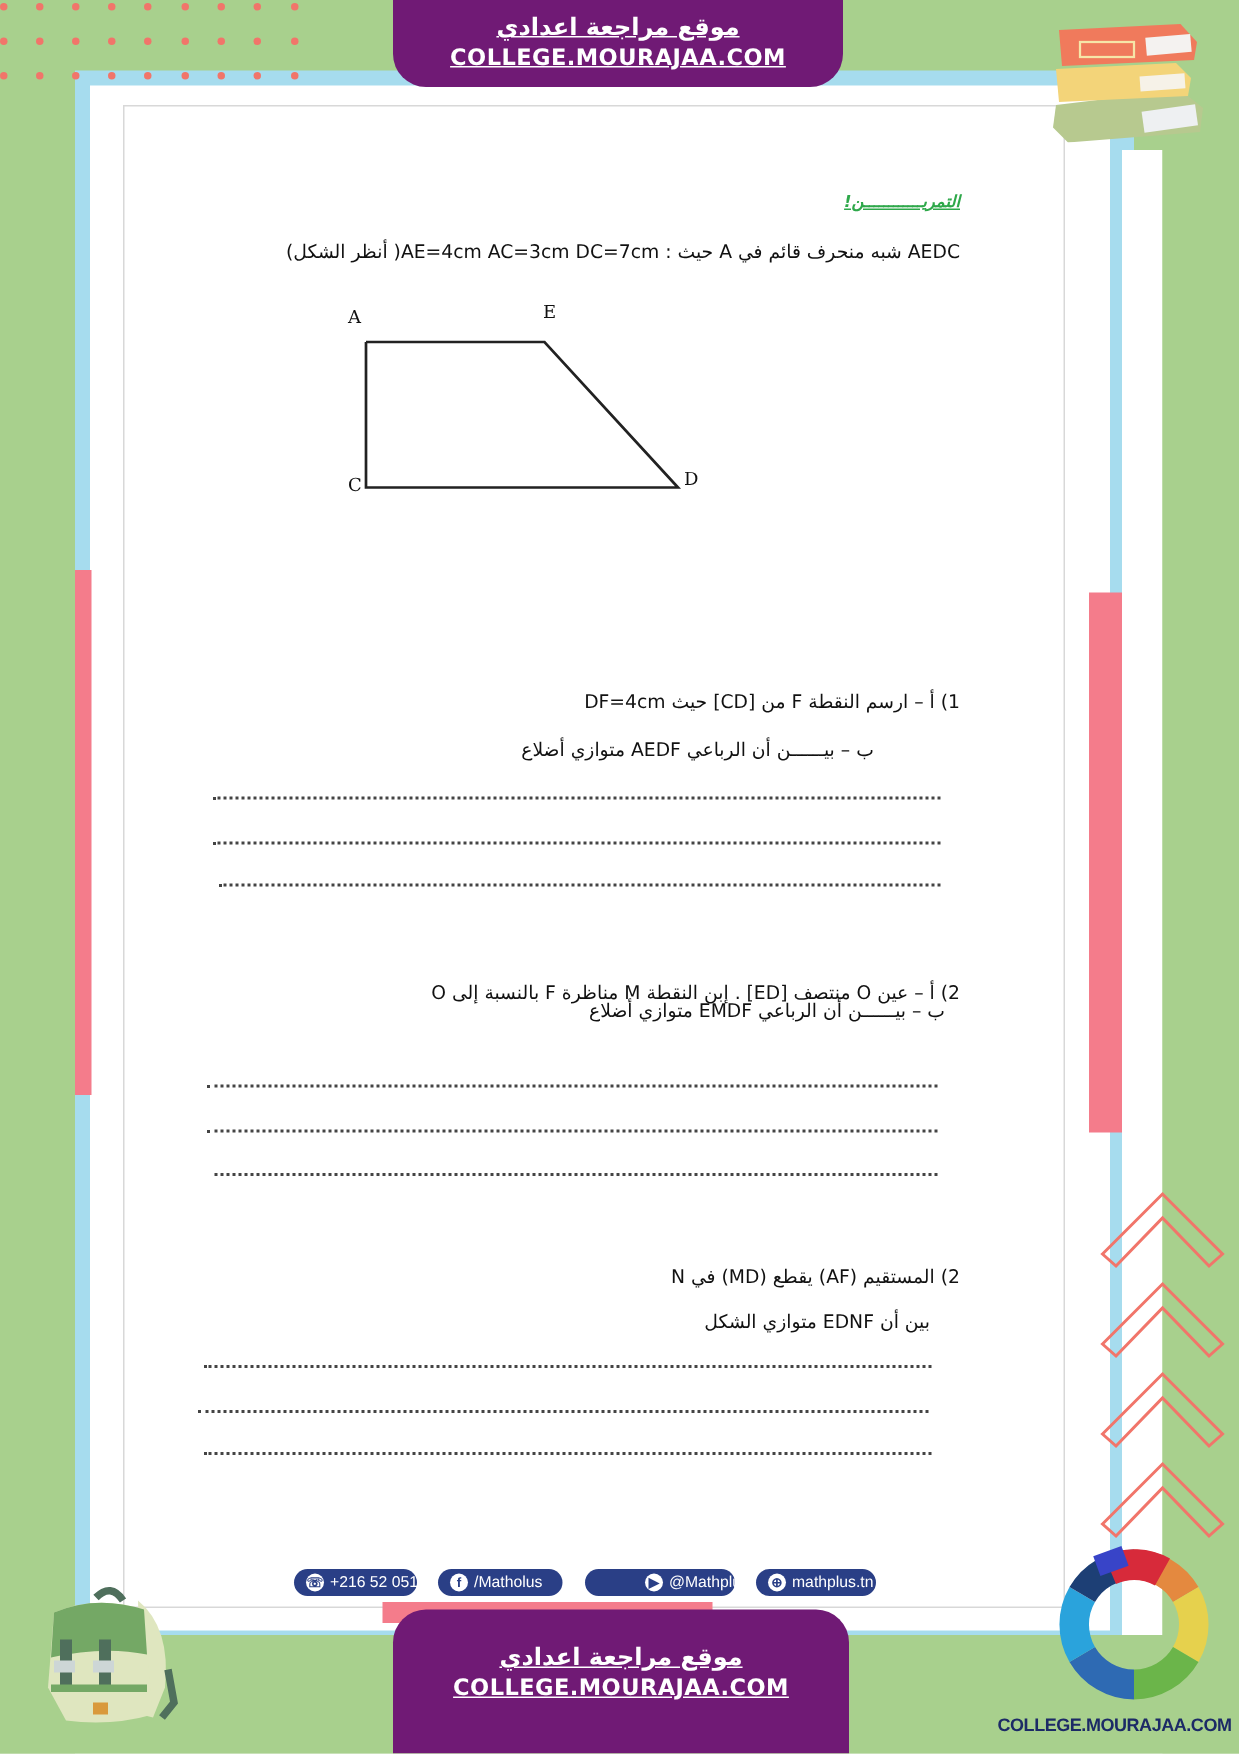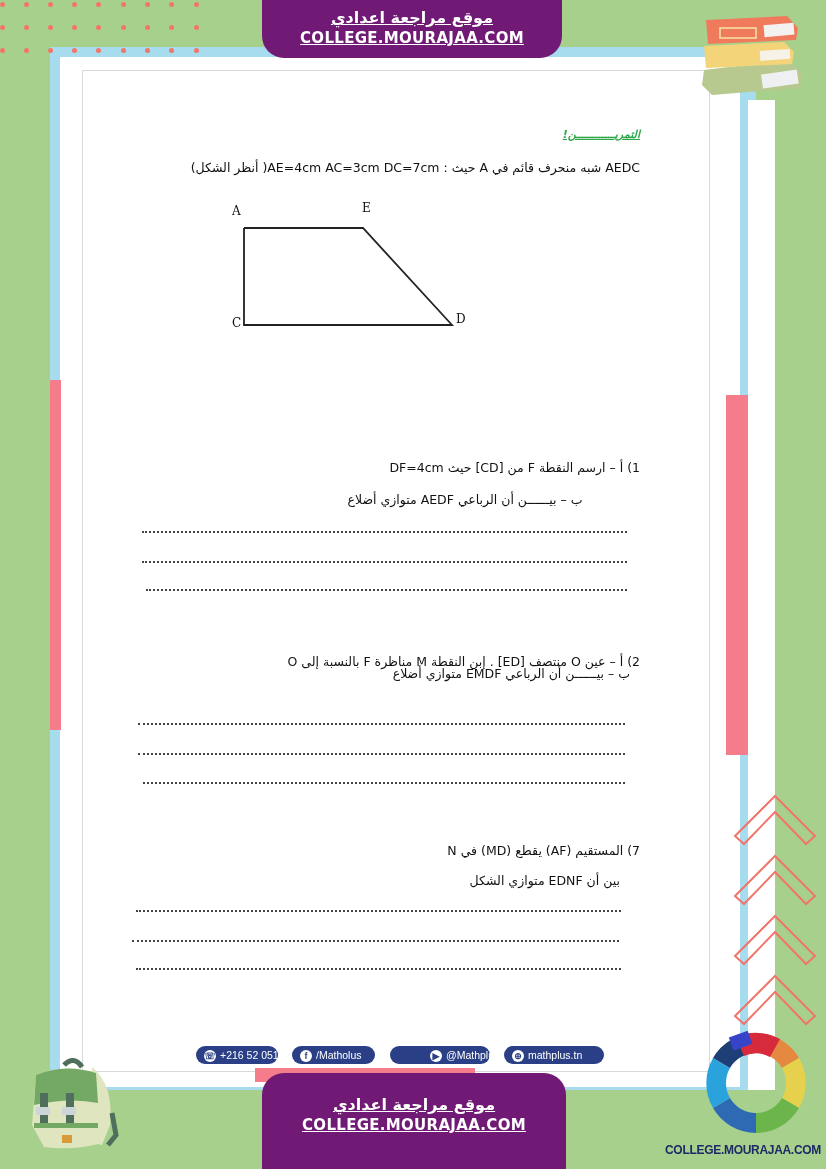--- a/index.html
+++ b/index.html
@@ -102,36 +102,36 @@
 <div class="dots-line" style="left:142px;top:531px;width:485px;"></div>
 <div class="dots-line" style="left:142px;top:561px;width:485px;"></div>
 <div class="dots-line" style="left:146px;top:589px;width:481px;"></div>
 
 <div class="abs doc-text rtl" style="left:240px;top:654px;width:400px;">2) أ – عين  O منتصف  [ED] . إبن النقطة  M  مناظرة  F بالنسبة إلى  O</div>
 <div class="abs doc-text rtl" style="left:300px;top:666px;width:330px;">ب – بيــــــن أن الرباعي EMDF متوازي أضلاع</div>
 <div class="dots-line" style="left:138px;top:723px;width:487px;"></div>
 <div class="dots-line" style="left:138px;top:753px;width:487px;"></div>
 <div class="dots-line" style="left:143px;top:782px;width:482px;"></div>
 
-<div class="abs doc-text rtl" style="left:380px;top:843px;width:260px;">7) المستقيم (AF) يقطع  (MD)  في   N</div>
+<div class="abs doc-text rtl" style="left:380px;top:843px;width:260px;">2) المستقيم (AF) يقطع  (MD)  في   N</div>
 <div class="abs doc-text rtl" style="left:380px;top:873px;width:240px;">بين أن EDNF متوازي الشكل</div>
 <div class="dots-line" style="left:136px;top:910px;width:485px;"></div>
 <div class="dots-line" style="left:132px;top:940px;width:487px;"></div>
 <div class="dots-line" style="left:136px;top:968px;width:485px;"></div>
 
 <div class="pill" style="left:196px;width:82px;">
   <span class="ic">☏</span><span>+216 52 051 249</span>
 </div>
 <div class="pill" style="left:292px;width:83px;">
   <span class="ic">f</span><span>/Matholus</span>
 </div>
 <div class="pill" style="left:390px;width:100px;padding-left:40px;">
   <span class="ic">▶</span><span>@Mathplus-tn</span>
 </div>
-<div class="pill" style="left:504px;width:100px;">
+<div class="pill" style="left:504px;width:80px;">
   <span class="ic">⊕</span><span>mathplus.tn</span>
 </div>
 
 <div class="abs" style="left:255px;top:1068px;width:220px;height:14px;background:#f47c8b;"></div>
 
 <div class="abs banner bottom-banner">
   <div class="ar">موقع مراجعة اعدادي</div>
   <div class="en">COLLEGE.MOURAJAA.COM</div>
 </div>
 

